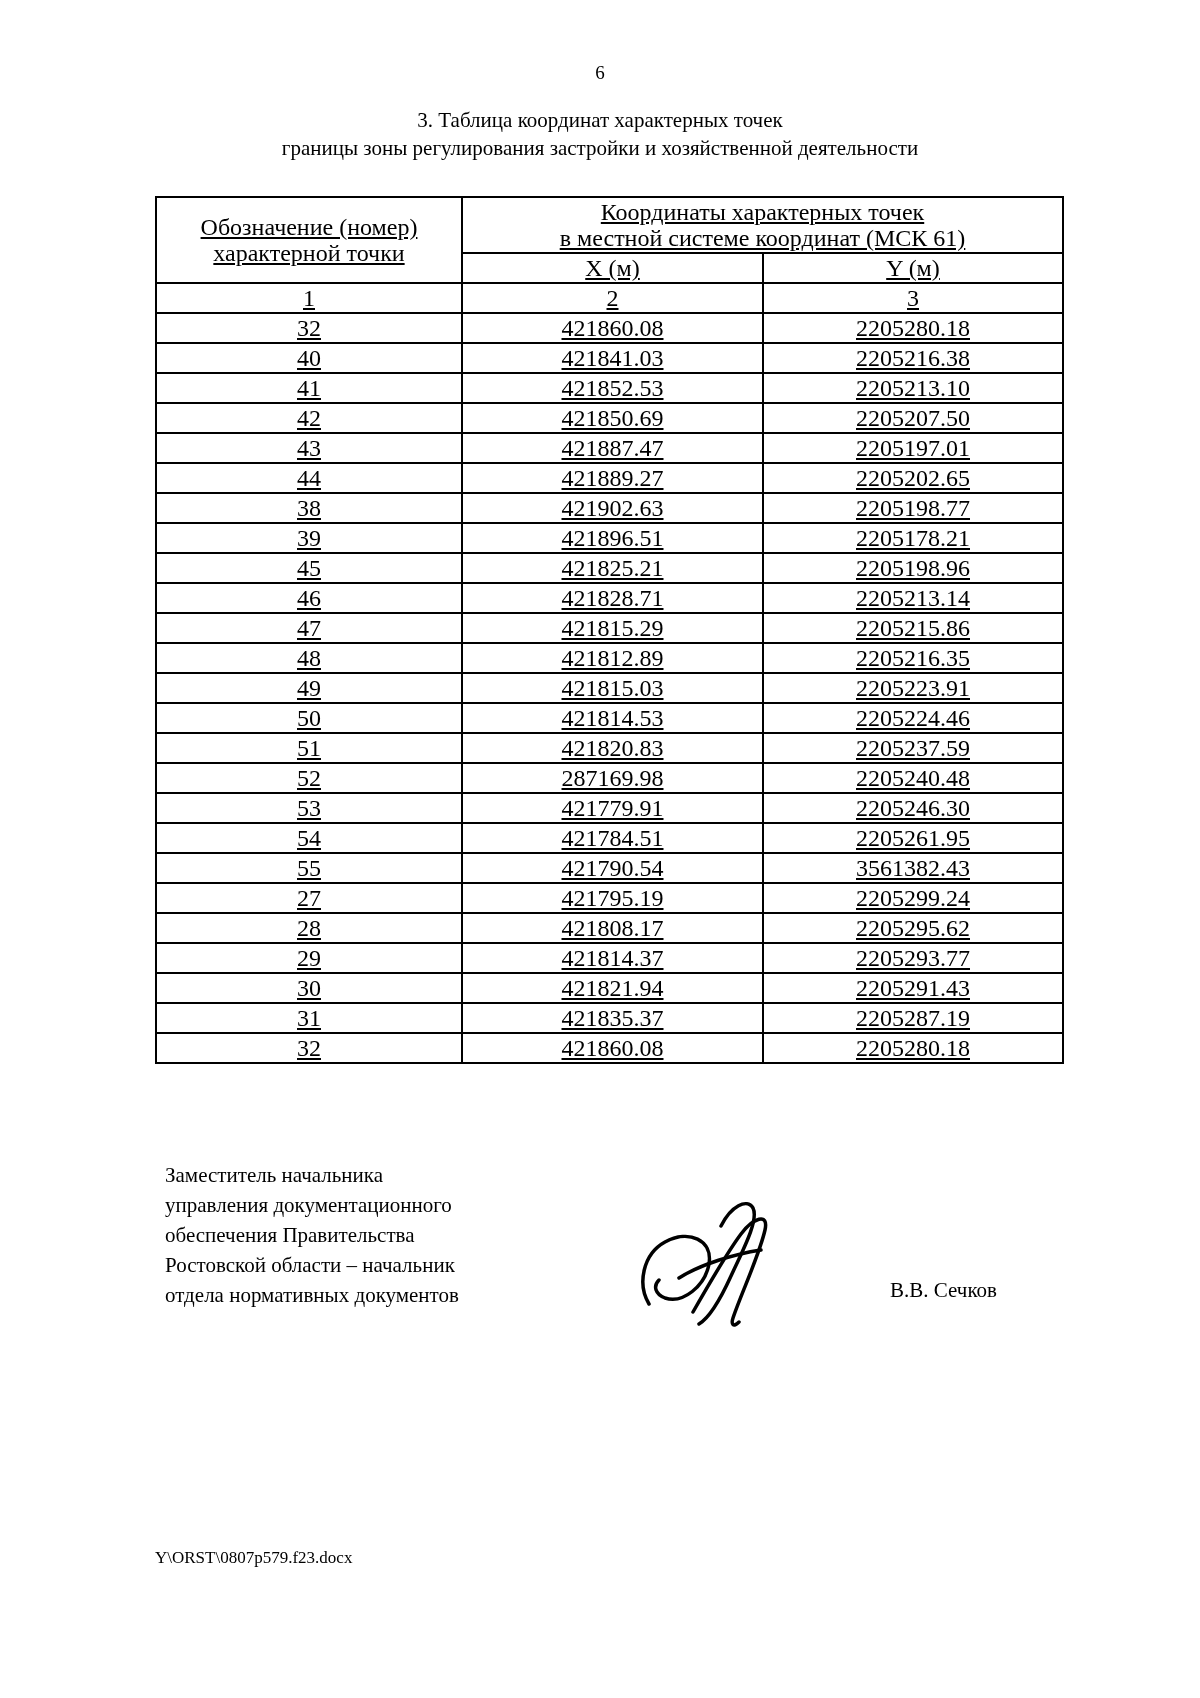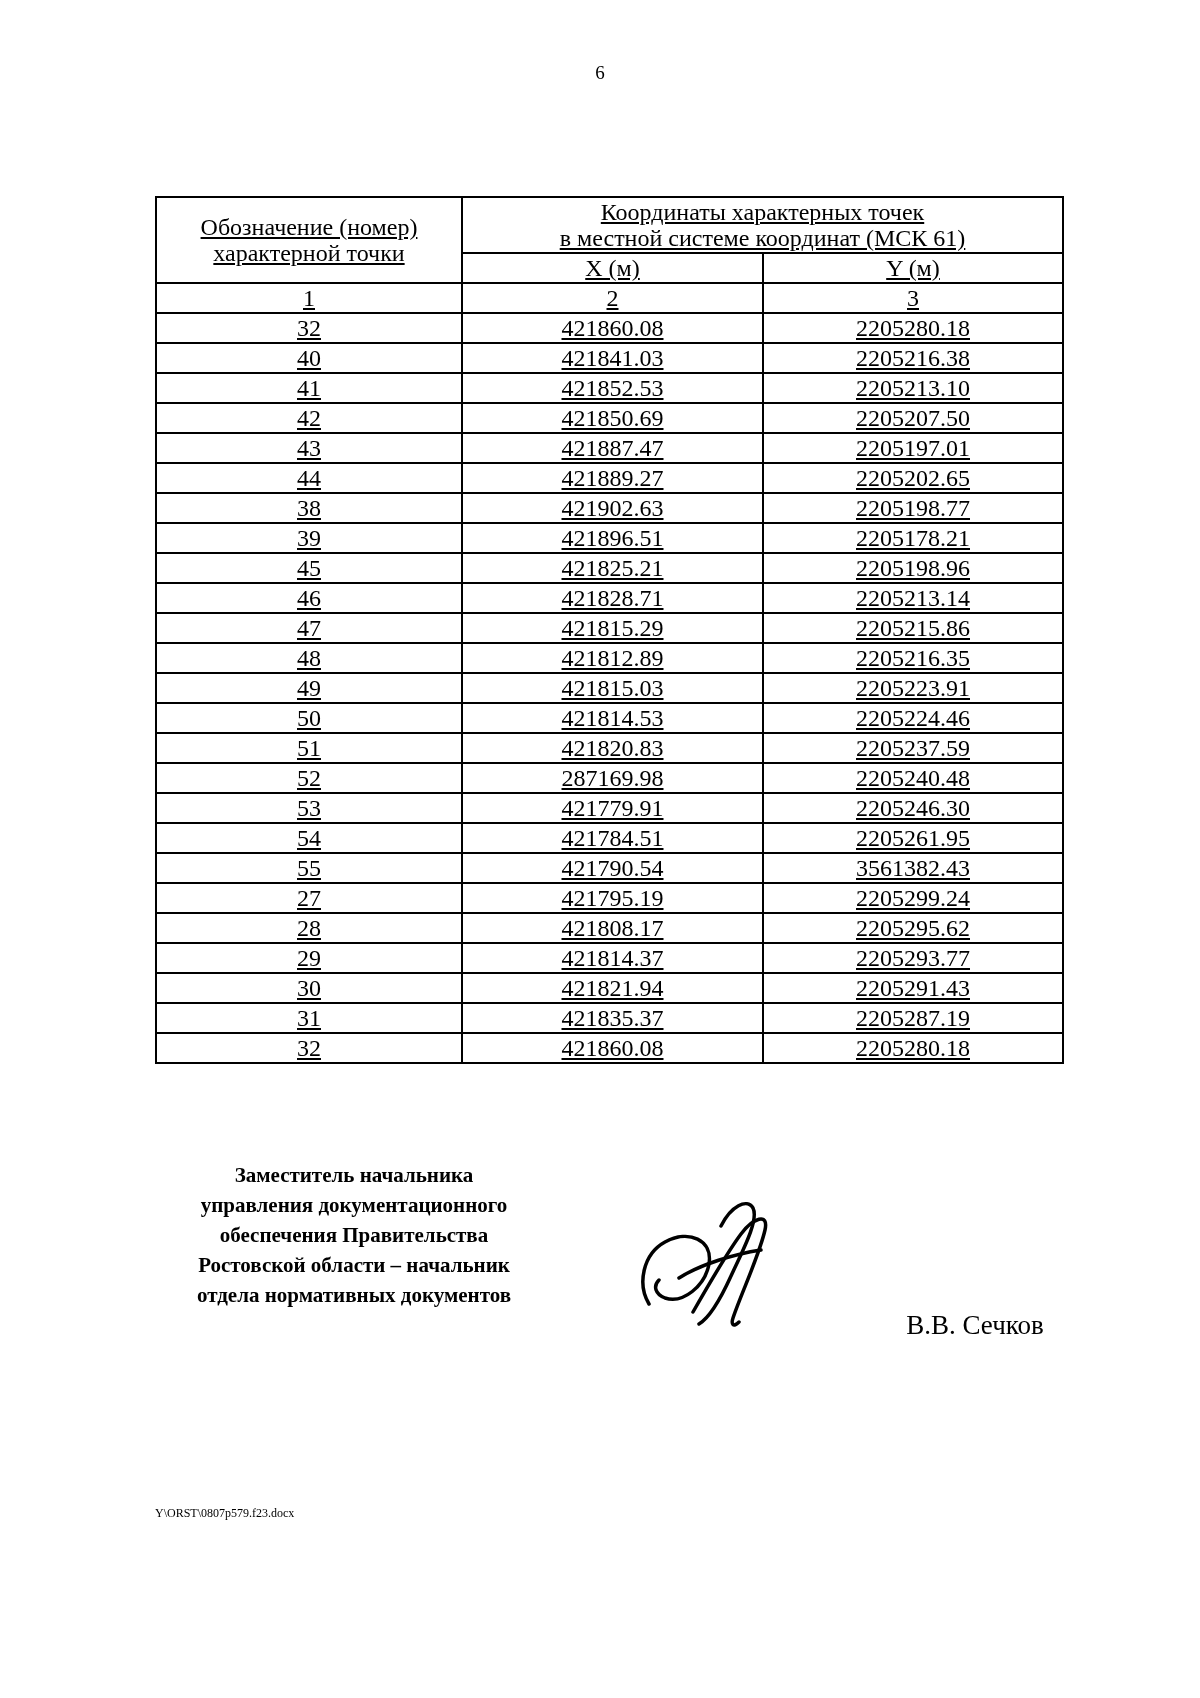--- a/index.html
+++ b/index.html
@@ -60,55 +60,56 @@
   td.coords-h {
     padding-top: 3px;
     padding-bottom: 3px;
     white-space: pre-line;
   }
   .sign-block {
     position: absolute;
     top: 1160px;
     left: 165px;
     width: 378px;
-    text-align: center;
+    text-align: left;
     font-size: 21px;
     line-height: 30px;
     white-space: pre-line;
-    font-weight: bold;
   }
   .signature-wrap {
     position: absolute;
     top: 1192px;
     left: 635px;
     width: 165px;
     height: 145px;
   }
   .sign-name {
     position: absolute;
-    top: 1310px;
+    top: 1278px;
     left: 890px;
     width: 170px;
-    text-align: center;
-    font-size: 27px;
+    text-align: left;
+    font-size: 21px;
   }
   .footer-path {
     position: absolute;
-    top: 1506px;
+    top: 1548px;
     left: 155px;
-    font-size: 12px;
+    font-size: 17px;
   }
 </style>
 </head>
 <body>
 
 <div class="page">
 
   <div class="page-number">6</div>
 
+  <div class="doc-title">3. Таблица координат характерных точек
+границы зоны регулирования застройки и хозяйственной деятельности</div>
 
   <table class="coords">
     <colgroup>
       <col style="width:306px">
       <col style="width:301px">
       <col style="width:300px">
     </colgroup>
     <tbody>
       <tr>
         <td rowspan="2" class="c1h">Обозначение (номер)

